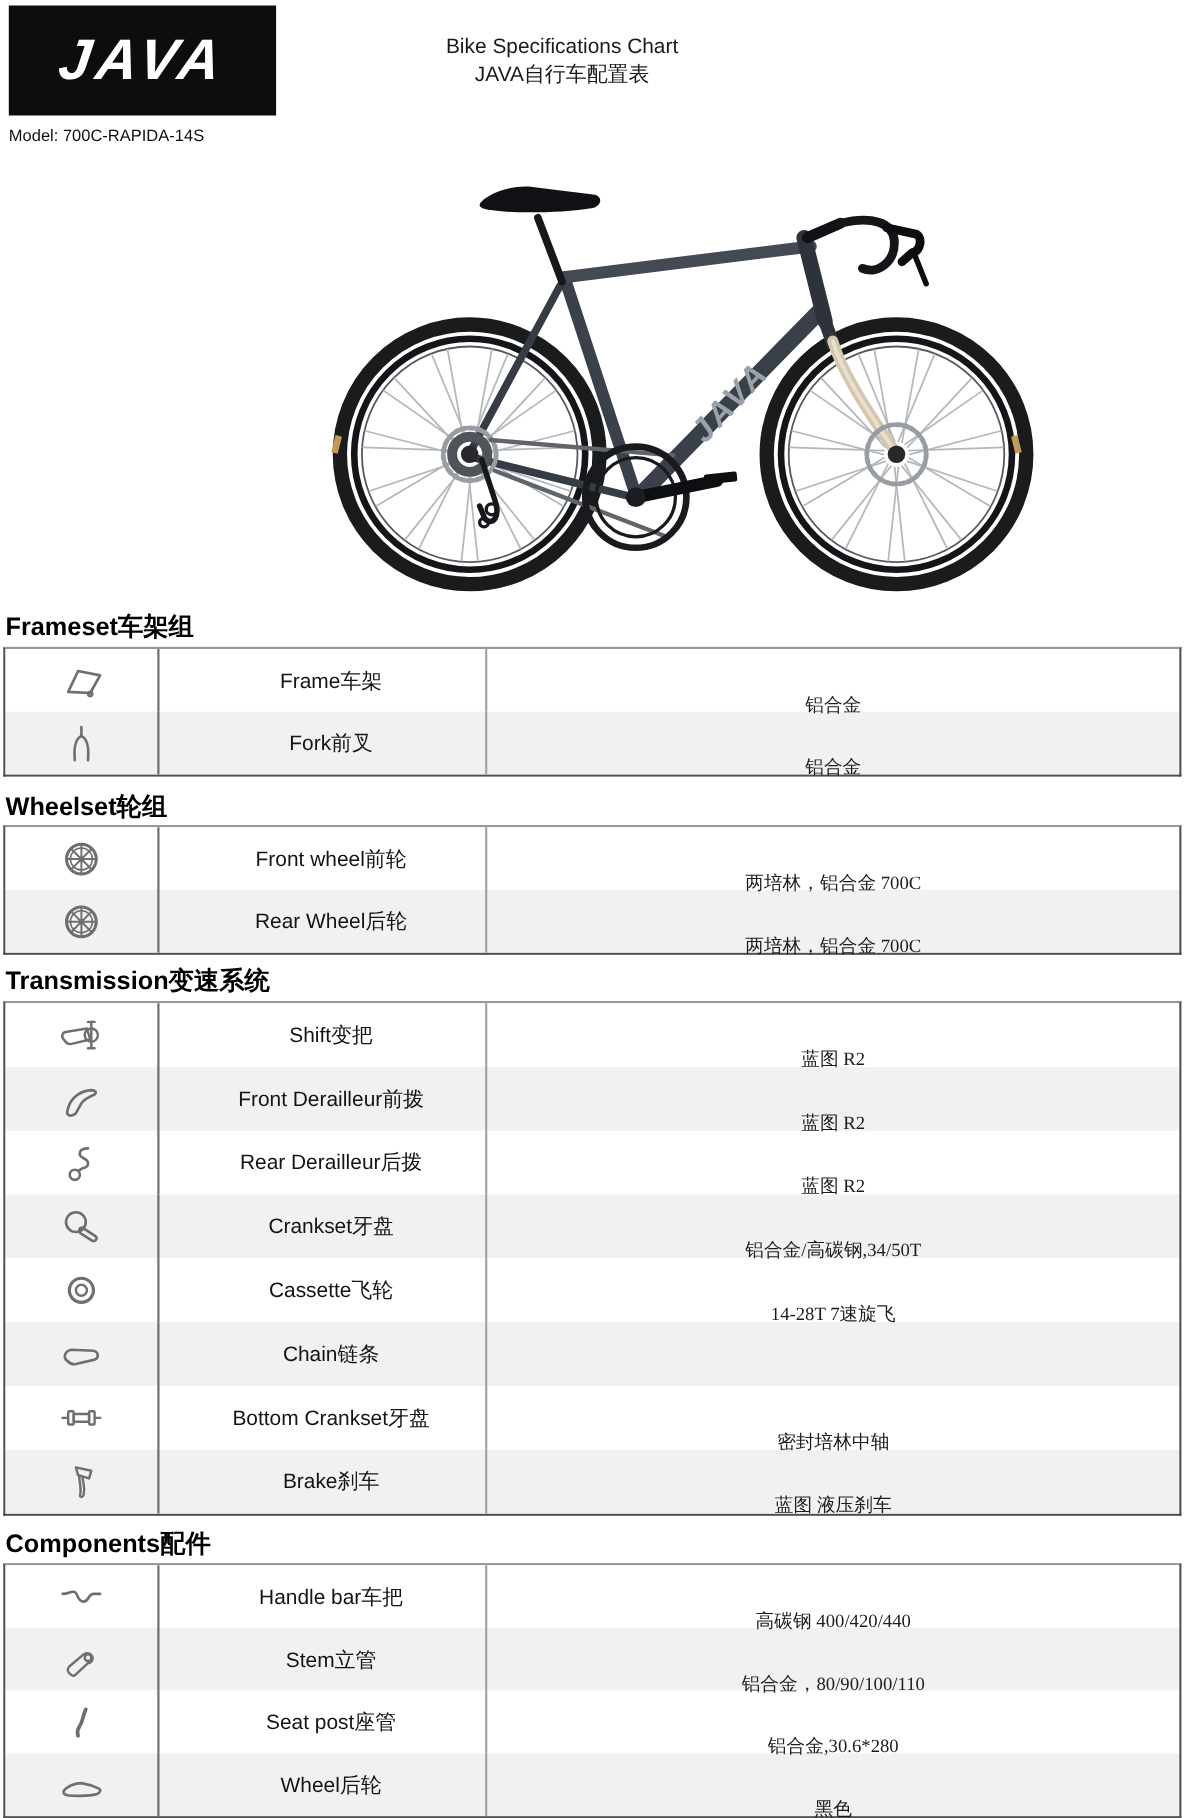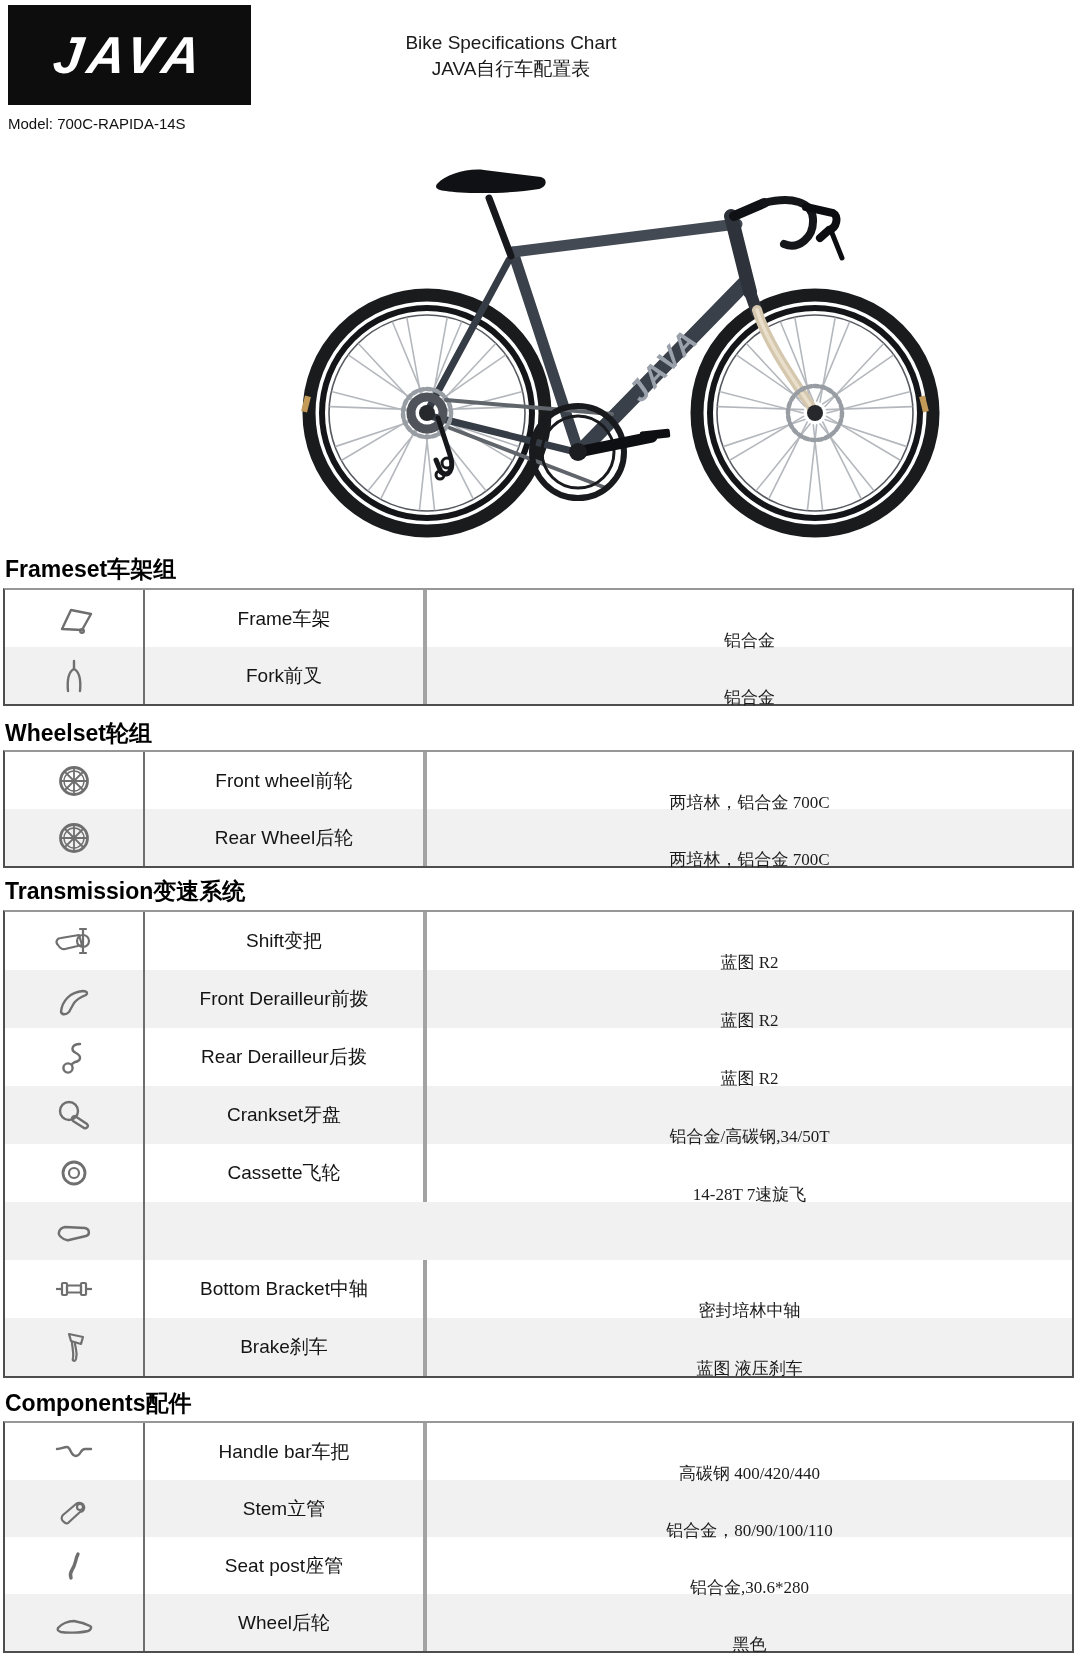--- a/index.html
+++ b/index.html
@@ -50,22 +50,22 @@
   }
   .sec-wheelset .t-table{margin-top:4px;}
   .sec-components .t-table{margin-top:5px;}
 
   .t-row{display:flex;height:57px;background:#ffffff;}
   .sec-transmission .t-row{height:58px;}
   .t-row:nth-child(even){background:#f1f1f1;}
 
   .cell{display:flex;align-items:center;justify-content:center;}
   .cell-icon{width:140px;border-right:2px solid #6e6e6e;box-sizing:border-box;}
-  .cell-label{width:282px;border-right:4px solid #a3a3a3;box-sizing:border-box;
-    font-size:19px;color:#141414;}
+  .cell-label{width:282px;border-right:2px solid #a3a3a3;box-sizing:border-box;
+    font-size:19px;color:#141414;margin-left:16px;}
   .cell-value{flex:1;font-family:"Liberation Serif","DejaVu Serif",serif;
     font-size:17px;color:#1c1c1c;margin-top:43px;}
   .row-icon{width:44px;height:36px;}
 </style>
 </head>
 <body>
 
 <svg width="0" height="0" style="position:absolute" aria-hidden="true">
   <defs>
     <g id="icon-style"></g>
@@ -435,30 +435,33 @@
               <span>14-28T  7速旋飞</span>
             </div>
   </div>
 
   <div class="t-row">
     <div class="cell cell-icon">
       <svg class="row-icon" viewBox="0 0 44 36">
                 <use href="#chain-icon"></use>
               </svg>
     </div>
+    <div class="cell cell-label">
+              <span>Chain链条</span>
+            </div>
   </div>
 
   <div class="t-row">
     <div class="cell cell-icon">
       <svg class="row-icon" viewBox="0 0 44 36">
                 <use href="#bottom-bracket-icon"></use>
               </svg>
     </div>
     <div class="cell cell-label">
-              <span>Bottom Bracket中轴</span>
+              <span>Bottom Crankset牙盘</span>
             </div>
     <div class="cell cell-value">
               <span>密封培林中轴</span>
             </div>
   </div>
 
   <div class="t-row">
     <div class="cell cell-icon">
       <svg class="row-icon" viewBox="0 0 44 36">
                 <use href="#brake-icon"></use>

